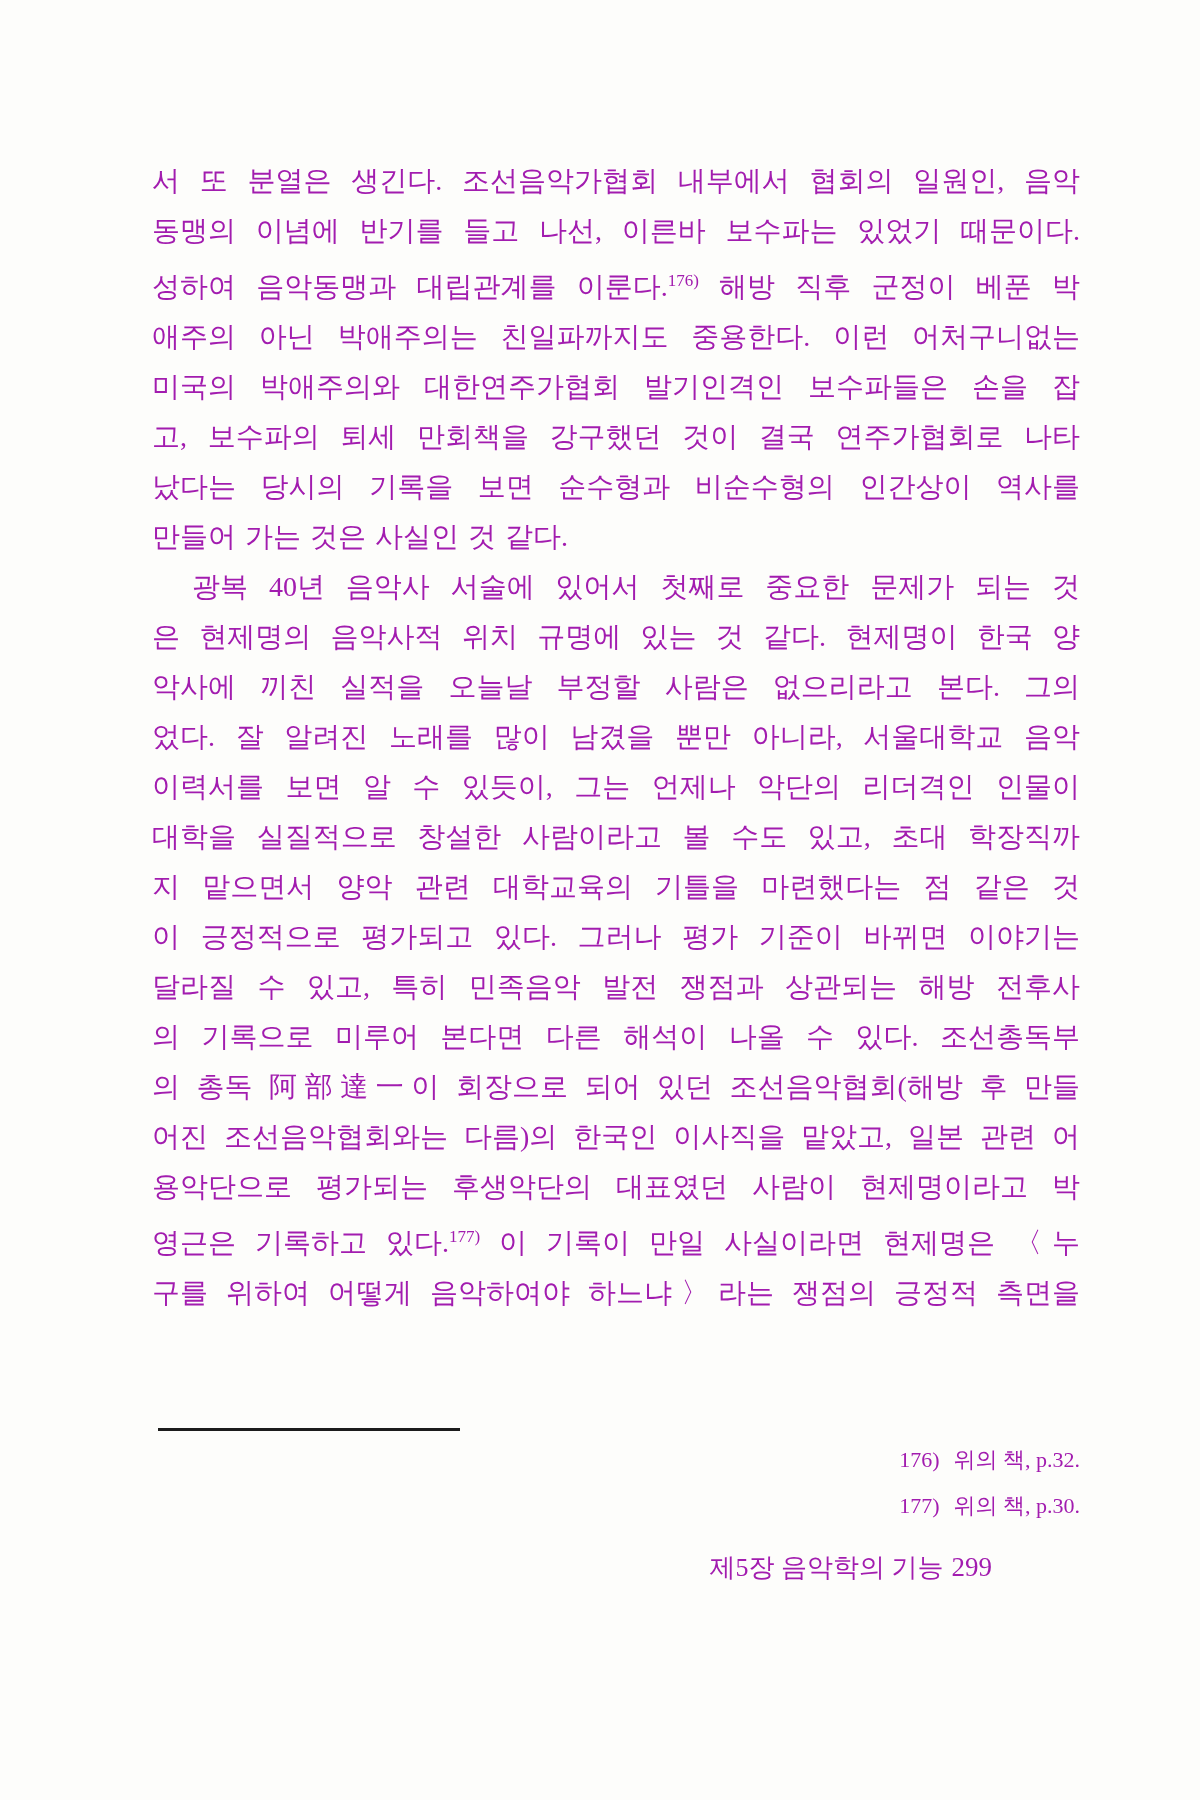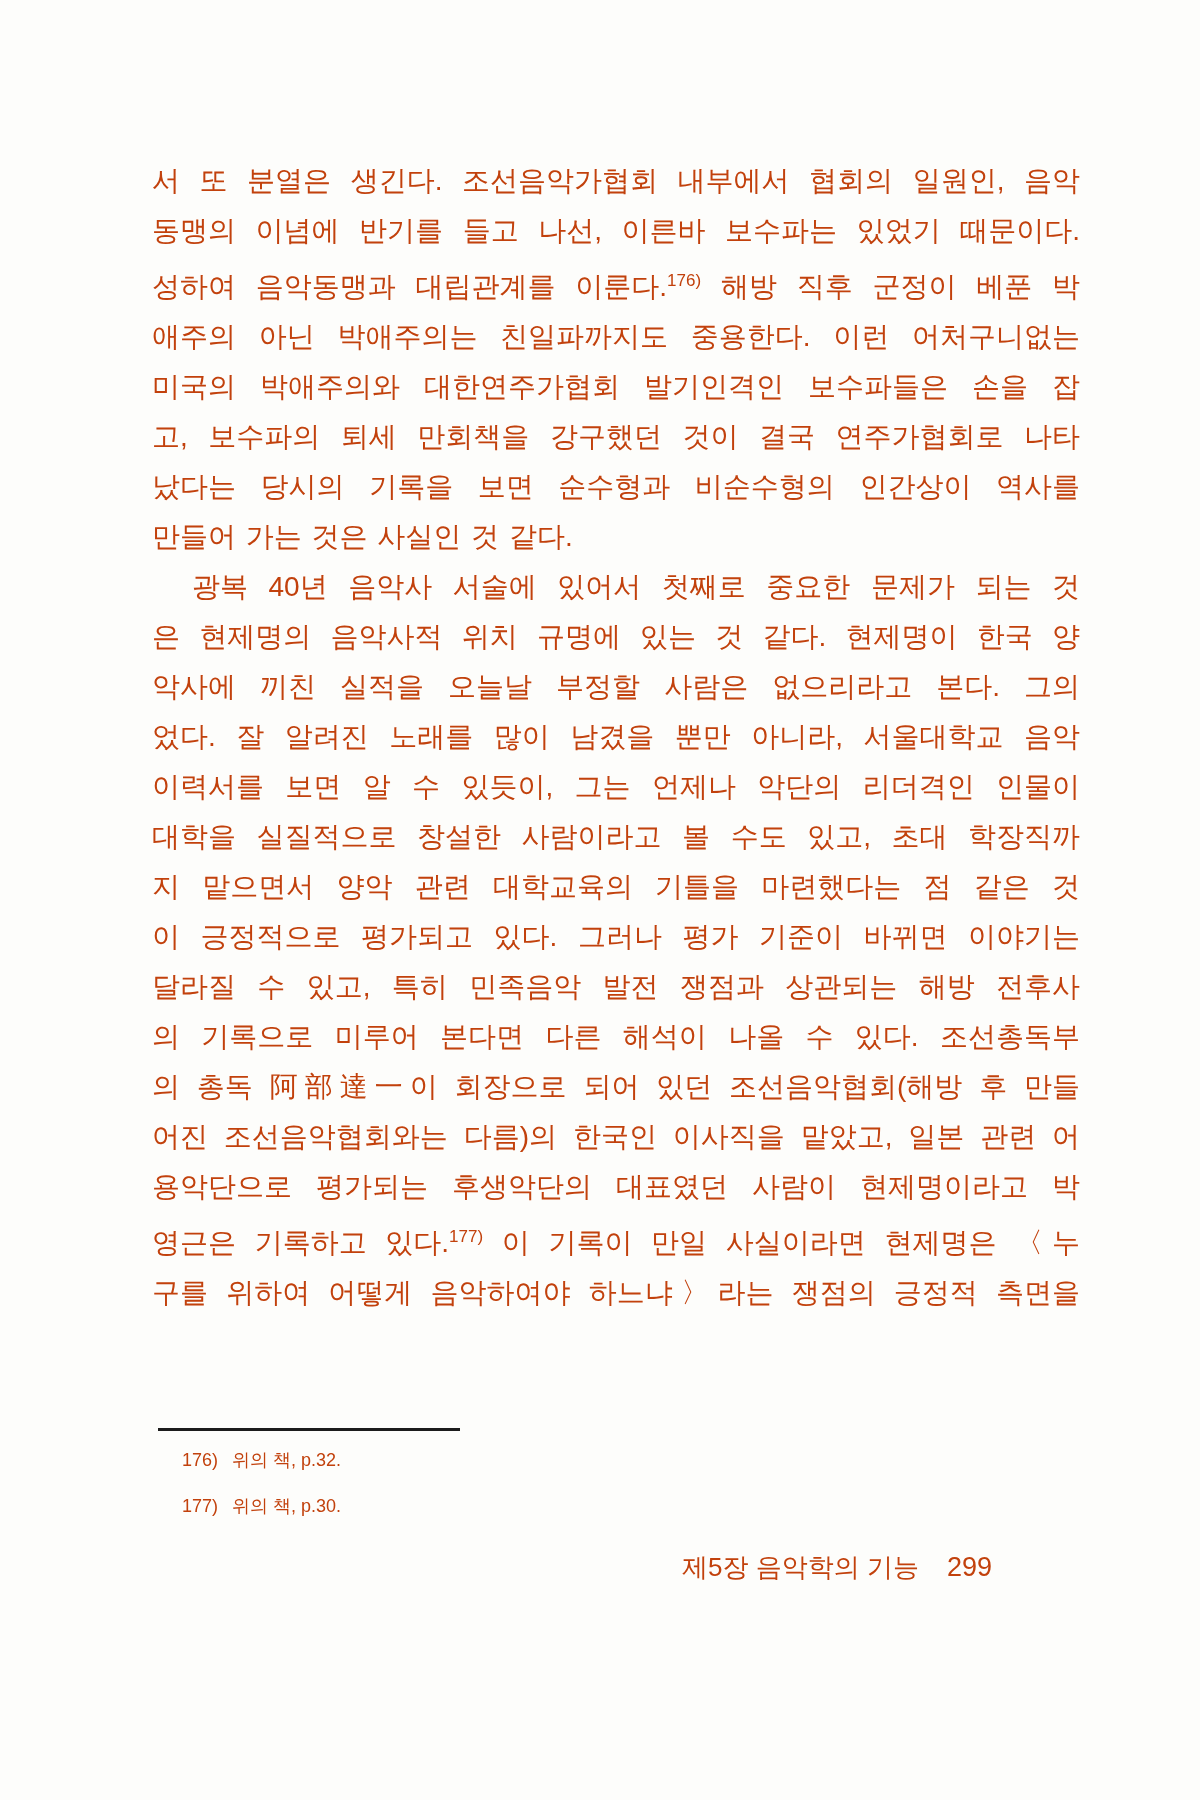--- a/index.html
+++ b/index.html
@@ -6,22 +6,22 @@
     margin: 0;
     padding: 0;
     background: #ffffff;
   }
   .page {
     position: relative;
     width: 1200px;
     height: 1800px;
     background: #fdfdfb;
     overflow: hidden;
-    font-family: Liberation Sans, sans-serif;
-    color: #c2410c;
+    font-family: Liberation Serif, serif;
+    color: #a21caf;
   }
   .text-block {
     position: absolute;
     left: 152px;
     top: 156px;
     width: 928px;
   }
   .line {
     font-size: 28px;
     line-height: 50px;
@@ -46,38 +46,39 @@
     top: 1428px;
     width: 928px;
   }
   .fn-rule {
     width: 302px;
     height: 0;
     border-top: 3px solid #1c1c1c;
     margin: 0 0 6px 6px;
   }
   .fn-line {
-    font-size: 18px;
+    font-size: 22px;
     line-height: 46px;
     padding-left: 30px;
     white-space: nowrap;
+    text-align: right;
   }
   .fn-marker {
     margin-right: 14px;
   }
   .page-footer {
     position: absolute;
     top: 1550px;
     right: 208px;
     font-size: 26px;
     line-height: 34px;
     white-space: nowrap;
   }
   .page-footer .page-number {
-    margin-left: 28px;
+    margin-left: 8px;
     font-size: 27px;
   }
 </style>
 </head>
 <body>
 
 <div class="page">
 
   <div class="text-block">
     <div class="line">서 또 분열은 생긴다. 조선음악가협회 내부에서 협회의 일원인, 음악</div>

